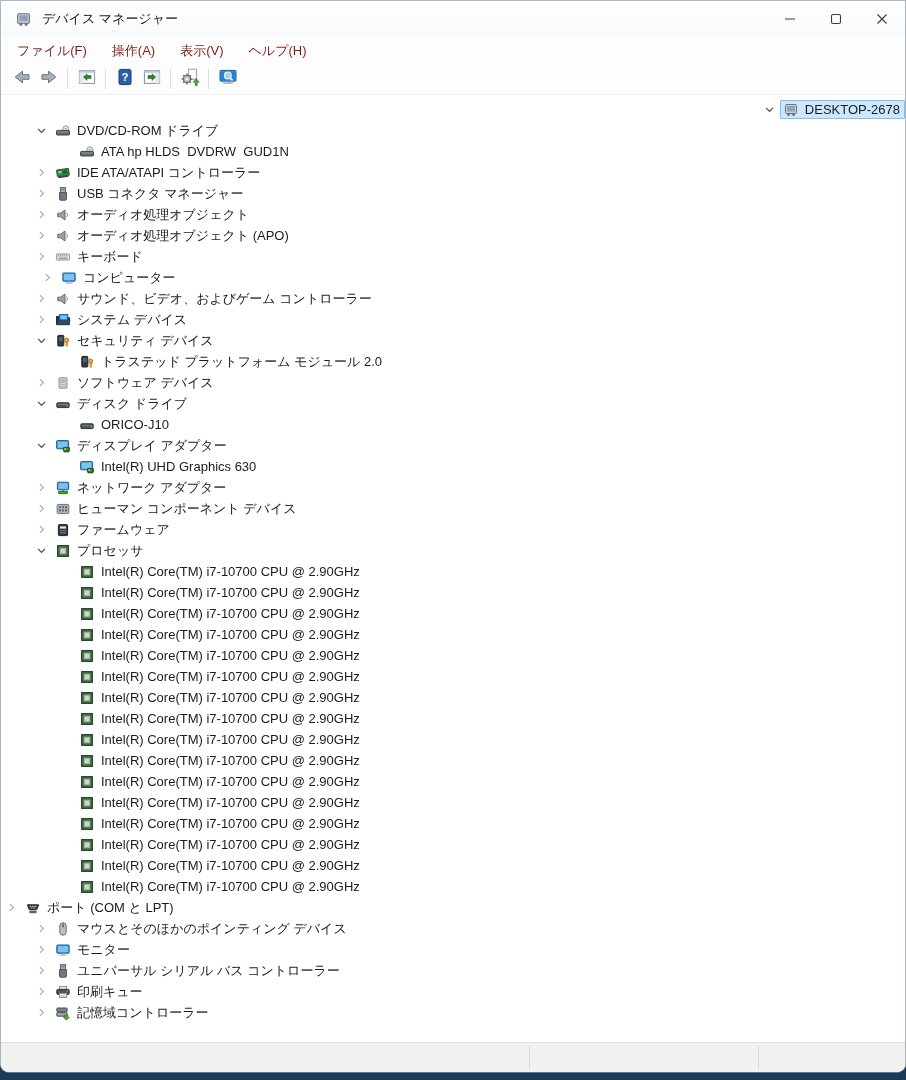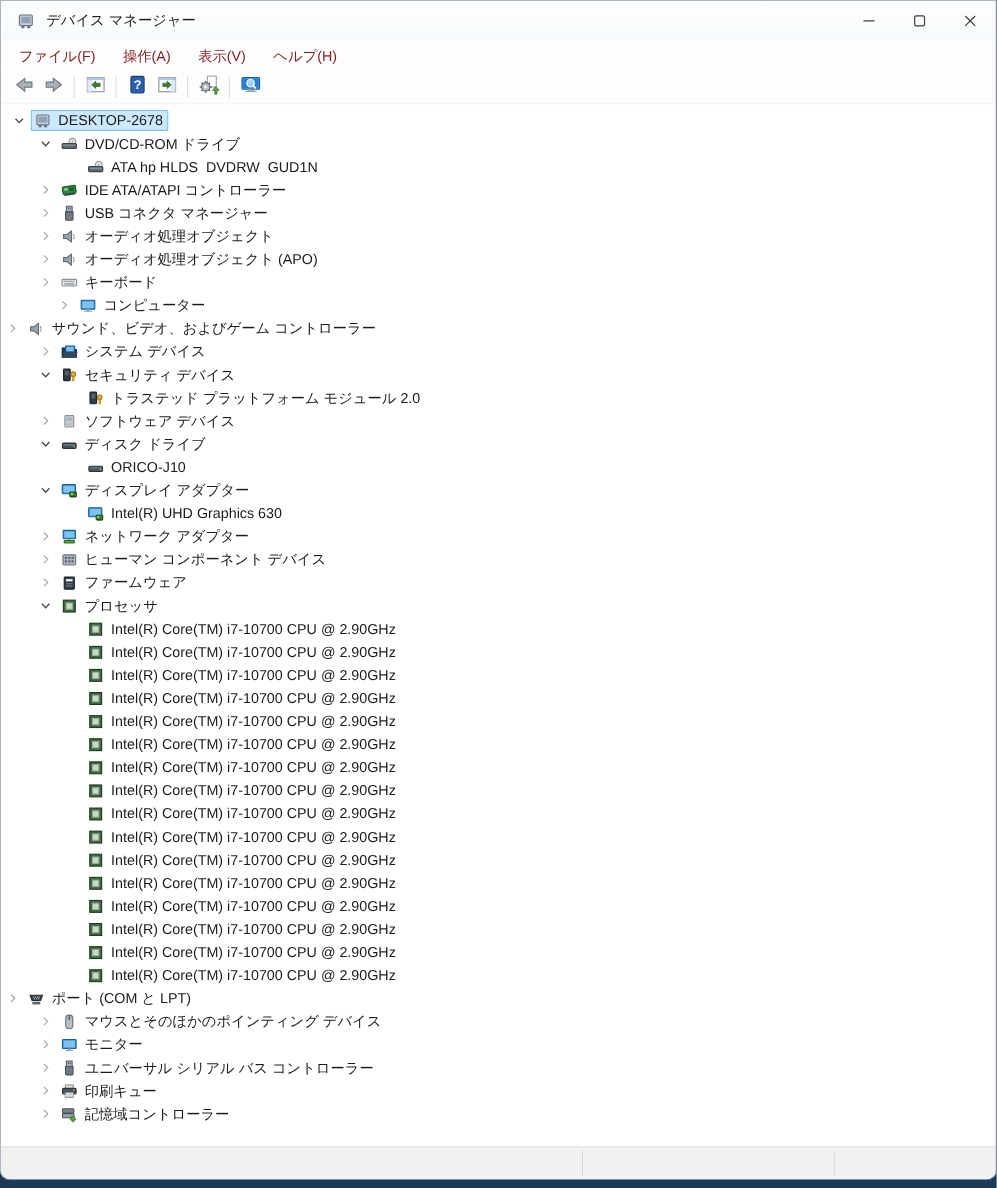--- a/index.html
+++ b/index.html
@@ -170,21 +170,21 @@
             <rect x="3.2" y="4.6" width="13.6" height="8.4" fill="#2b7bd4"></rect>
             <rect x="7" y="14.2" width="6" height="1.4" fill="#9aa2ab"></rect>
             <rect x="5" y="15.6" width="10" height="1.1" fill="#9aa2ab"></rect>
             <circle cx="9.8" cy="8.6" r="3.4" fill="#9fd4f5" stroke="#e8f4fd" stroke-width="1.2"></circle>
             <line x1="12.2" y1="11" x2="14.6" y2="13.4" stroke="#e8f4fd" stroke-width="1.8"></line>
           </svg></span>
       </div>
     </div>
 
   <div id="tree">
-      <div class="tree-row" style="padding-left: 6px;">
+      <div class="tree-row" style="padding-left: 6px; justify-content: flex-end;">
         <span class="chev">
           <svg viewBox="0 0 16 16">
             <path d="M3.8 6 l4.2 4.4 4.2 -4.4" fill="none" stroke="#4a4a4a" stroke-width="1.5"></path>
           </svg>
         </span>
         <span class="row-content selected">
           <span class="tree-icon">
             <svg viewBox="0 0 16 16">
               <rect x="2.5" y="2.5" width="11" height="9" rx="1" fill="#c9cfd6" stroke="#6b7280"></rect>
               <rect x="4" y="4" width="8" height="5.5" fill="#8fa3b8"></rect>
@@ -313,39 +313,39 @@
                 <rect x="7" y="6.3" width="1.4" height="1.1"></rect>
                 <rect x="9" y="6.3" width="1.4" height="1.1"></rect>
                 <rect x="11" y="6.3" width="1.4" height="1.1"></rect>
                 <rect x="3.6" y="8.6" width="8.8" height="1.2"></rect>
               </g>
             </svg>
           </span>
           <span class="tree-label">キーボード</span>
         </span>
       </div>
-      <div class="tree-row" style="padding-left: 47px;">
+      <div class="tree-row" style="padding-left: 36px;">
         <span class="chev">
           <svg viewBox="0 0 16 16">
             <path d="M6 3.8 l4.4 4.2 -4.4 4.2" fill="none" stroke="#a6a6a6" stroke-width="1.3"></path>
           </svg>
         </span>
         <span class="row-content">
           <span class="tree-icon">
             <svg viewBox="0 0 16 16">
               <rect x="1.8" y="3" width="12.4" height="8.2" rx="0.8" fill="#3d9ae0" stroke="#1d5f96"></rect>
               <rect x="2.9" y="4.1" width="10.2" height="6" fill="#7ec3ef"></rect>
               <rect x="6.5" y="11.2" width="3" height="1.3" fill="#9aa2ab"></rect>
               <rect x="4.5" y="12.5" width="7" height="1" fill="#9aa2ab"></rect>
             </svg>
           </span>
           <span class="tree-label">コンピューター</span>
         </span>
       </div>
-      <div class="tree-row" style="">
+      <div class="tree-row" style="padding-left: 30px;">
         <span class="chev">
           <svg viewBox="0 0 16 16">
             <path d="M6 3.8 l4.4 4.2 -4.4 4.2" fill="none" stroke="#a6a6a6" stroke-width="1.3"></path>
           </svg>
         </span>
         <span class="row-content">
           <span class="tree-icon">
             <svg viewBox="0 0 16 16">
               <path d="M2.8 6.2 h2.8 L10 3 v10 L5.6 9.8 H2.8 z" fill="#9aa2ab" stroke="#646c75"></path>
               <path d="M11.4 5.6 a3.4 3.4 0 0 1 0 4.8" fill="none" stroke="#8d959e" stroke-width="1"></path>

